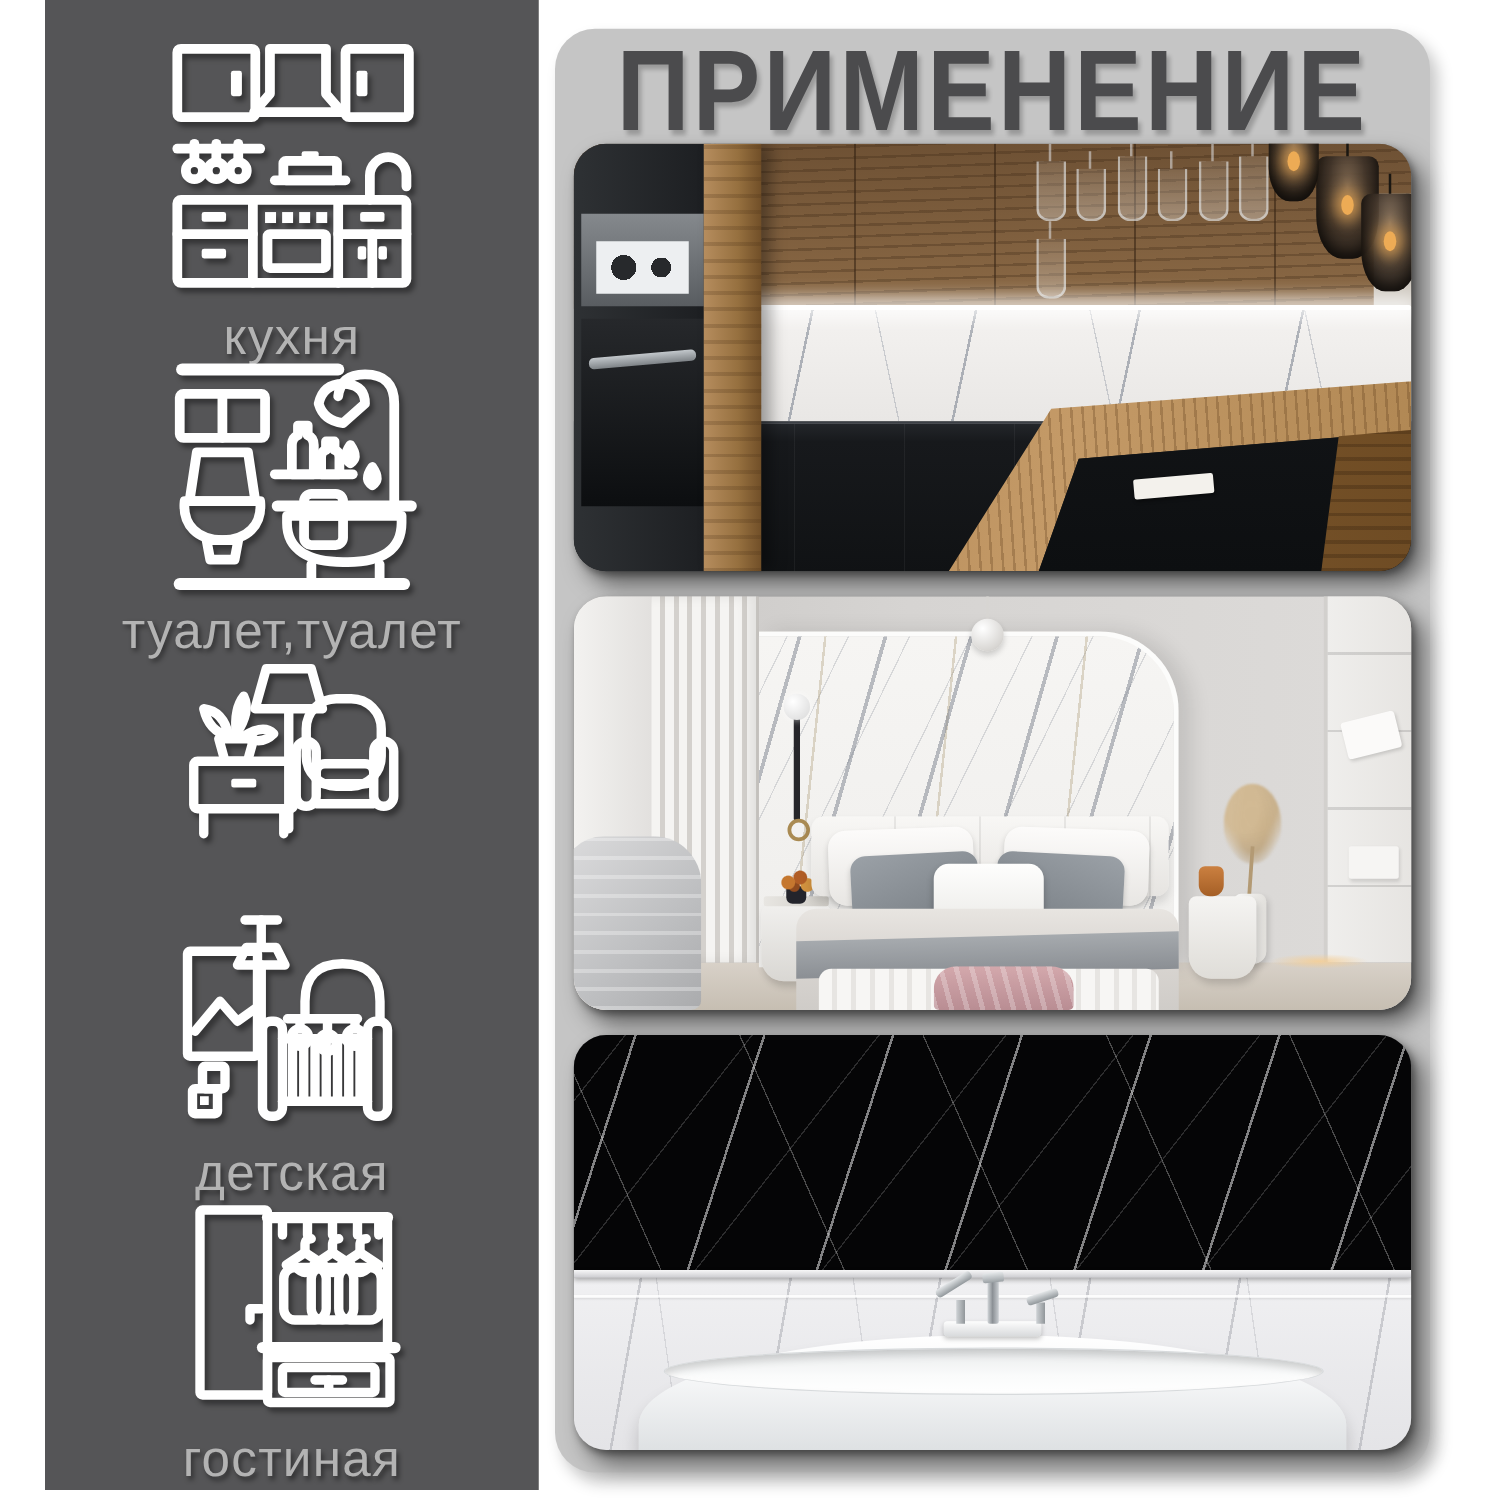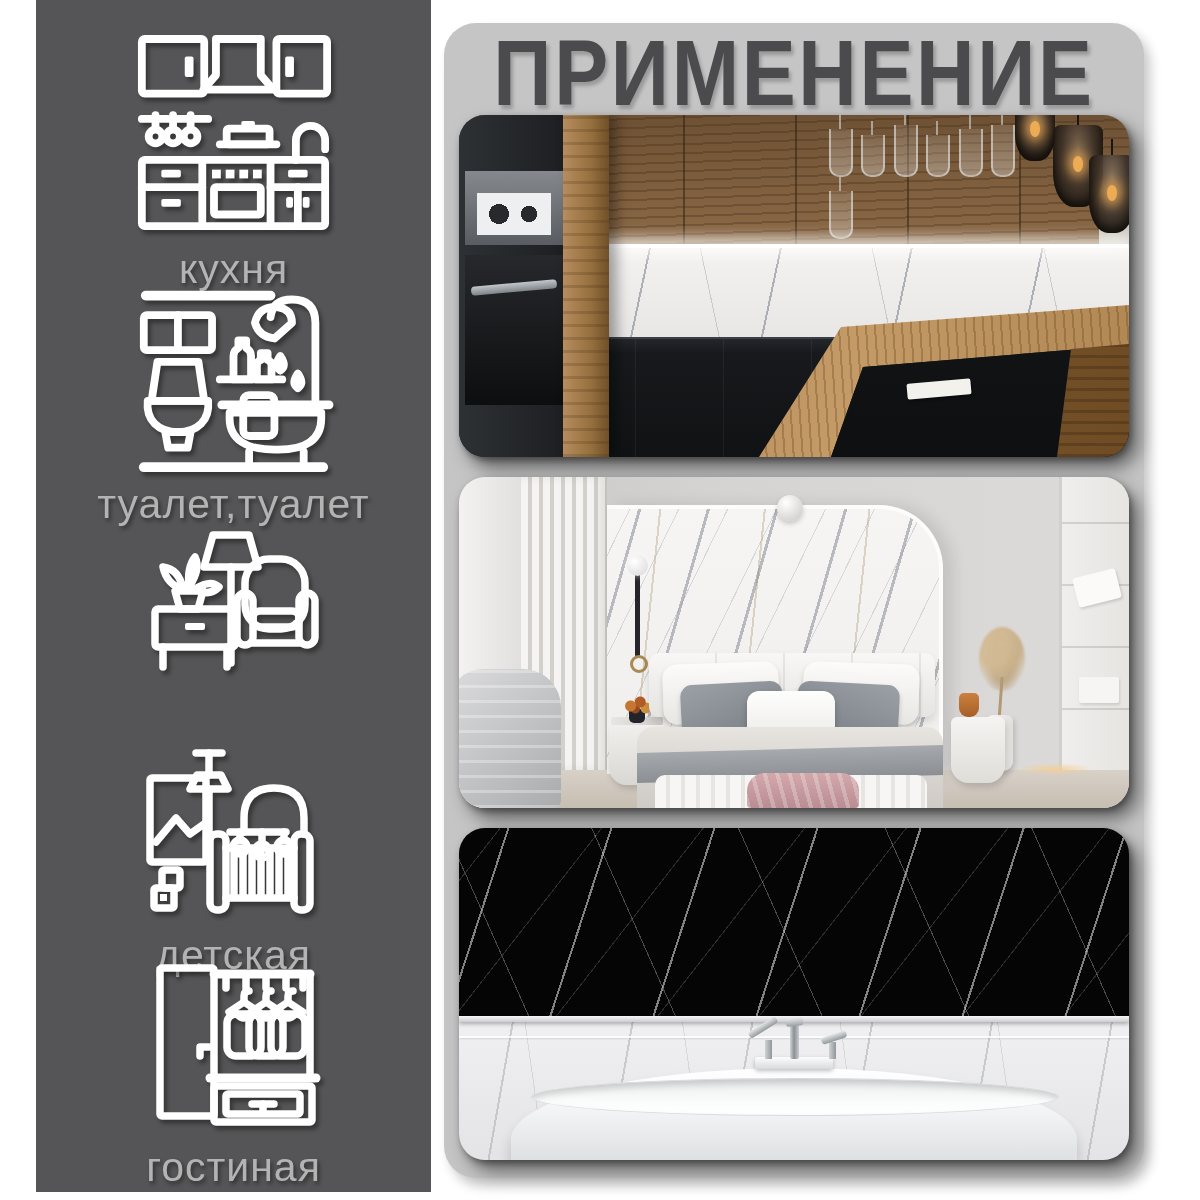--- a/index.html
+++ b/index.html
@@ -8,21 +8,21 @@
   .abs{position:absolute;}
 
   
   .sidebar{position:absolute;left:0;top:0;width:395px;height:1192px;background:#555557;margin-left:36px;}
   .side-item{position:absolute;left:0;width:395px;text-align:center;}
   .side-item svg{display:block;margin:0 auto;overflow:visible;}
   .icon{fill:none;stroke:#ffffff;stroke-linecap:round;stroke-linejoin:round;
         filter:drop-shadow(3px 4px 2px rgba(0,0,0,.38));}
   .side-label{margin-top:6px;font-size:41px;line-height:46px;color:#b3b3b3;
         letter-spacing:1px;text-shadow:2px 3px 4px rgba(0,0,0,.45);}
-  .si1{top:33px}.si2{top:280px}.si3{top:531px}.si4{top:748px}.si5{top:960px}
+  .si1{top:33px}.si2{top:280px}.si3{top:531px}.si4{top:731px}.si5{top:960px}
 
   
   .panel{position:absolute;left:444px;top:23px;width:700px;height:1155px;border-radius:32px;
          background:#c5c5c5;box-shadow:6px 8px 12px rgba(0,0,0,.22);}
   .title{position:absolute;top:0;left:0;width:100%;margin:0;text-align:center;
          font-weight:700;font-size:92px;line-height:100px;letter-spacing:3px;color:#4b4b4d;
          transform:scaleX(.88);text-shadow:3px 4px 4px rgba(0,0,0,.22);}
 
   .photo{position:absolute;left:15px;width:670px;border-radius:26px;overflow:hidden;margin:0;
          box-shadow:9px 11px 18px rgba(0,0,0,.5),2px 3px 6px rgba(0,0,0,.35);background:#888;}

